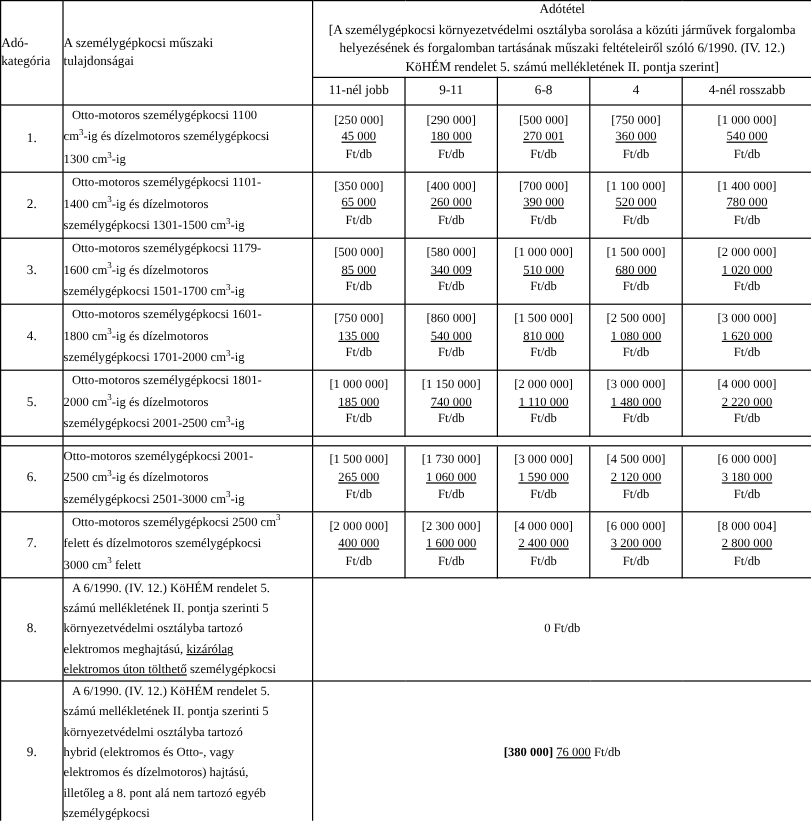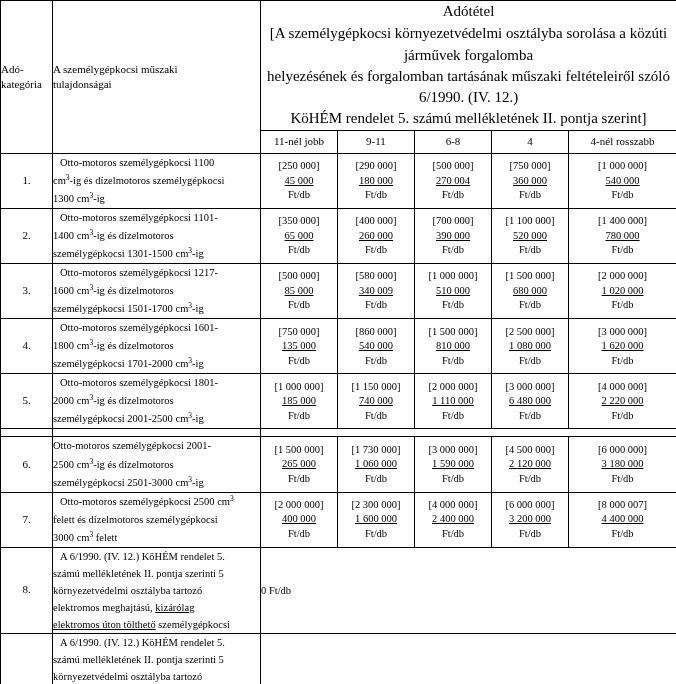--- a/index.html
+++ b/index.html
@@ -54,21 +54,21 @@
     vertical-align: middle;
     padding: 4px 6px;
     font-size: 11px;
     line-height: 1.35;
   }
 
   .hdr-tax {
     text-align: center;
     vertical-align: top;
     padding: 5px 8px 6px 8px;
-    font-size: 15px;
+    font-size: 11px;
     line-height: 1.42;
   }
   .hdr-tax .tax-title {
     display: block;
     margin-bottom: 1px;
   }
   .hdr-tax .tax-note {
     display: block;
   }
 
@@ -115,20 +115,21 @@
   }
   td.val-cell .amount {
     display: block;
     text-decoration: underline;
   }
   td.val-cell .unit {
     display: block;
   }
 
   td.val-span {
+    text-align: center;
     vertical-align: middle;
     font-size: 10.5px;
     padding: 4px;
   }
   td.val-span .bracket {
     font-weight: bold;
   }
   td.val-span .amount {
     text-decoration: underline;
   }
@@ -209,21 +210,21 @@
           <span class="amount">45 000</span>
           <span class="unit">Ft/db</span>
         </td>
         <td class="val-cell">
           <span class="bracket">[290 000]</span>
           <span class="amount">180 000</span>
           <span class="unit">Ft/db</span>
         </td>
         <td class="val-cell">
           <span class="bracket">[500 000]</span>
-          <span class="amount">270 004</span>
+          <span class="amount">270 001</span>
           <span class="unit">Ft/db</span>
         </td>
         <td class="val-cell">
           <span class="bracket">[750 000]</span>
           <span class="amount">360 000</span>
           <span class="unit">Ft/db</span>
         </td>
         <td class="val-cell">
           <span class="bracket">[1 000 000]</span>
           <span class="amount">540 000</span>
@@ -261,21 +262,21 @@
         <td class="val-cell">
           <span class="bracket">[1 400 000]</span>
           <span class="amount">780 000</span>
           <span class="unit">Ft/db</span>
         </td>
       </tr>
 
       <tr>
         <td class="cat-cell">3.</td>
         <td class="desc-cell">
-          <span class="first-indent">Otto-motoros személygépkocsi 1217-</span><br>
+          <span class="first-indent">Otto-motoros személygépkocsi 1179-</span><br>
           1600 cm<sup>3</sup>-ig és dízelmotoros<br>
           személygépkocsi 1501-1700 cm<sup>3</sup>-ig
         </td>
         <td class="val-cell">
           <span class="bracket">[500 000]</span>
           <span class="amount">85 000</span>
           <span class="unit">Ft/db</span>
         </td>
         <td class="val-cell">
           <span class="bracket">[580 000]</span>
@@ -350,21 +351,21 @@
           <span class="amount">740 000</span>
           <span class="unit">Ft/db</span>
         </td>
         <td class="val-cell">
           <span class="bracket">[2 000 000]</span>
           <span class="amount">1 110 000</span>
           <span class="unit">Ft/db</span>
         </td>
         <td class="val-cell">
           <span class="bracket">[3 000 000]</span>
-          <span class="amount">6 480 000</span>
+          <span class="amount">1 480 000</span>
           <span class="unit">Ft/db</span>
         </td>
         <td class="val-cell">
           <span class="bracket">[4 000 000]</span>
           <span class="amount">2 220 000</span>
           <span class="unit">Ft/db</span>
         </td>
       </tr>
 
       <tr class="spacer-row">
@@ -432,22 +433,22 @@
           <span class="bracket">[4 000 000]</span>
           <span class="amount">2 400 000</span>
           <span class="unit">Ft/db</span>
         </td>
         <td class="val-cell">
           <span class="bracket">[6 000 000]</span>
           <span class="amount">3 200 000</span>
           <span class="unit">Ft/db</span>
         </td>
         <td class="val-cell">
-          <span class="bracket">[8 000 007]</span>
-          <span class="amount">4 400 000</span>
+          <span class="bracket">[8 000 004]</span>
+          <span class="amount">2 800 000</span>
           <span class="unit">Ft/db</span>
         </td>
       </tr>
 
       <tr>
         <td class="cat-cell">8.</td>
         <td class="desc-cell tight">
           <span class="first-indent">A 6/1990. (IV. 12.) KöHÉM rendelet 5.</span><br>
           számú mellékletének II. pontja szerinti 5<br>
           környezetvédelmi osztályba tartozó<br>

